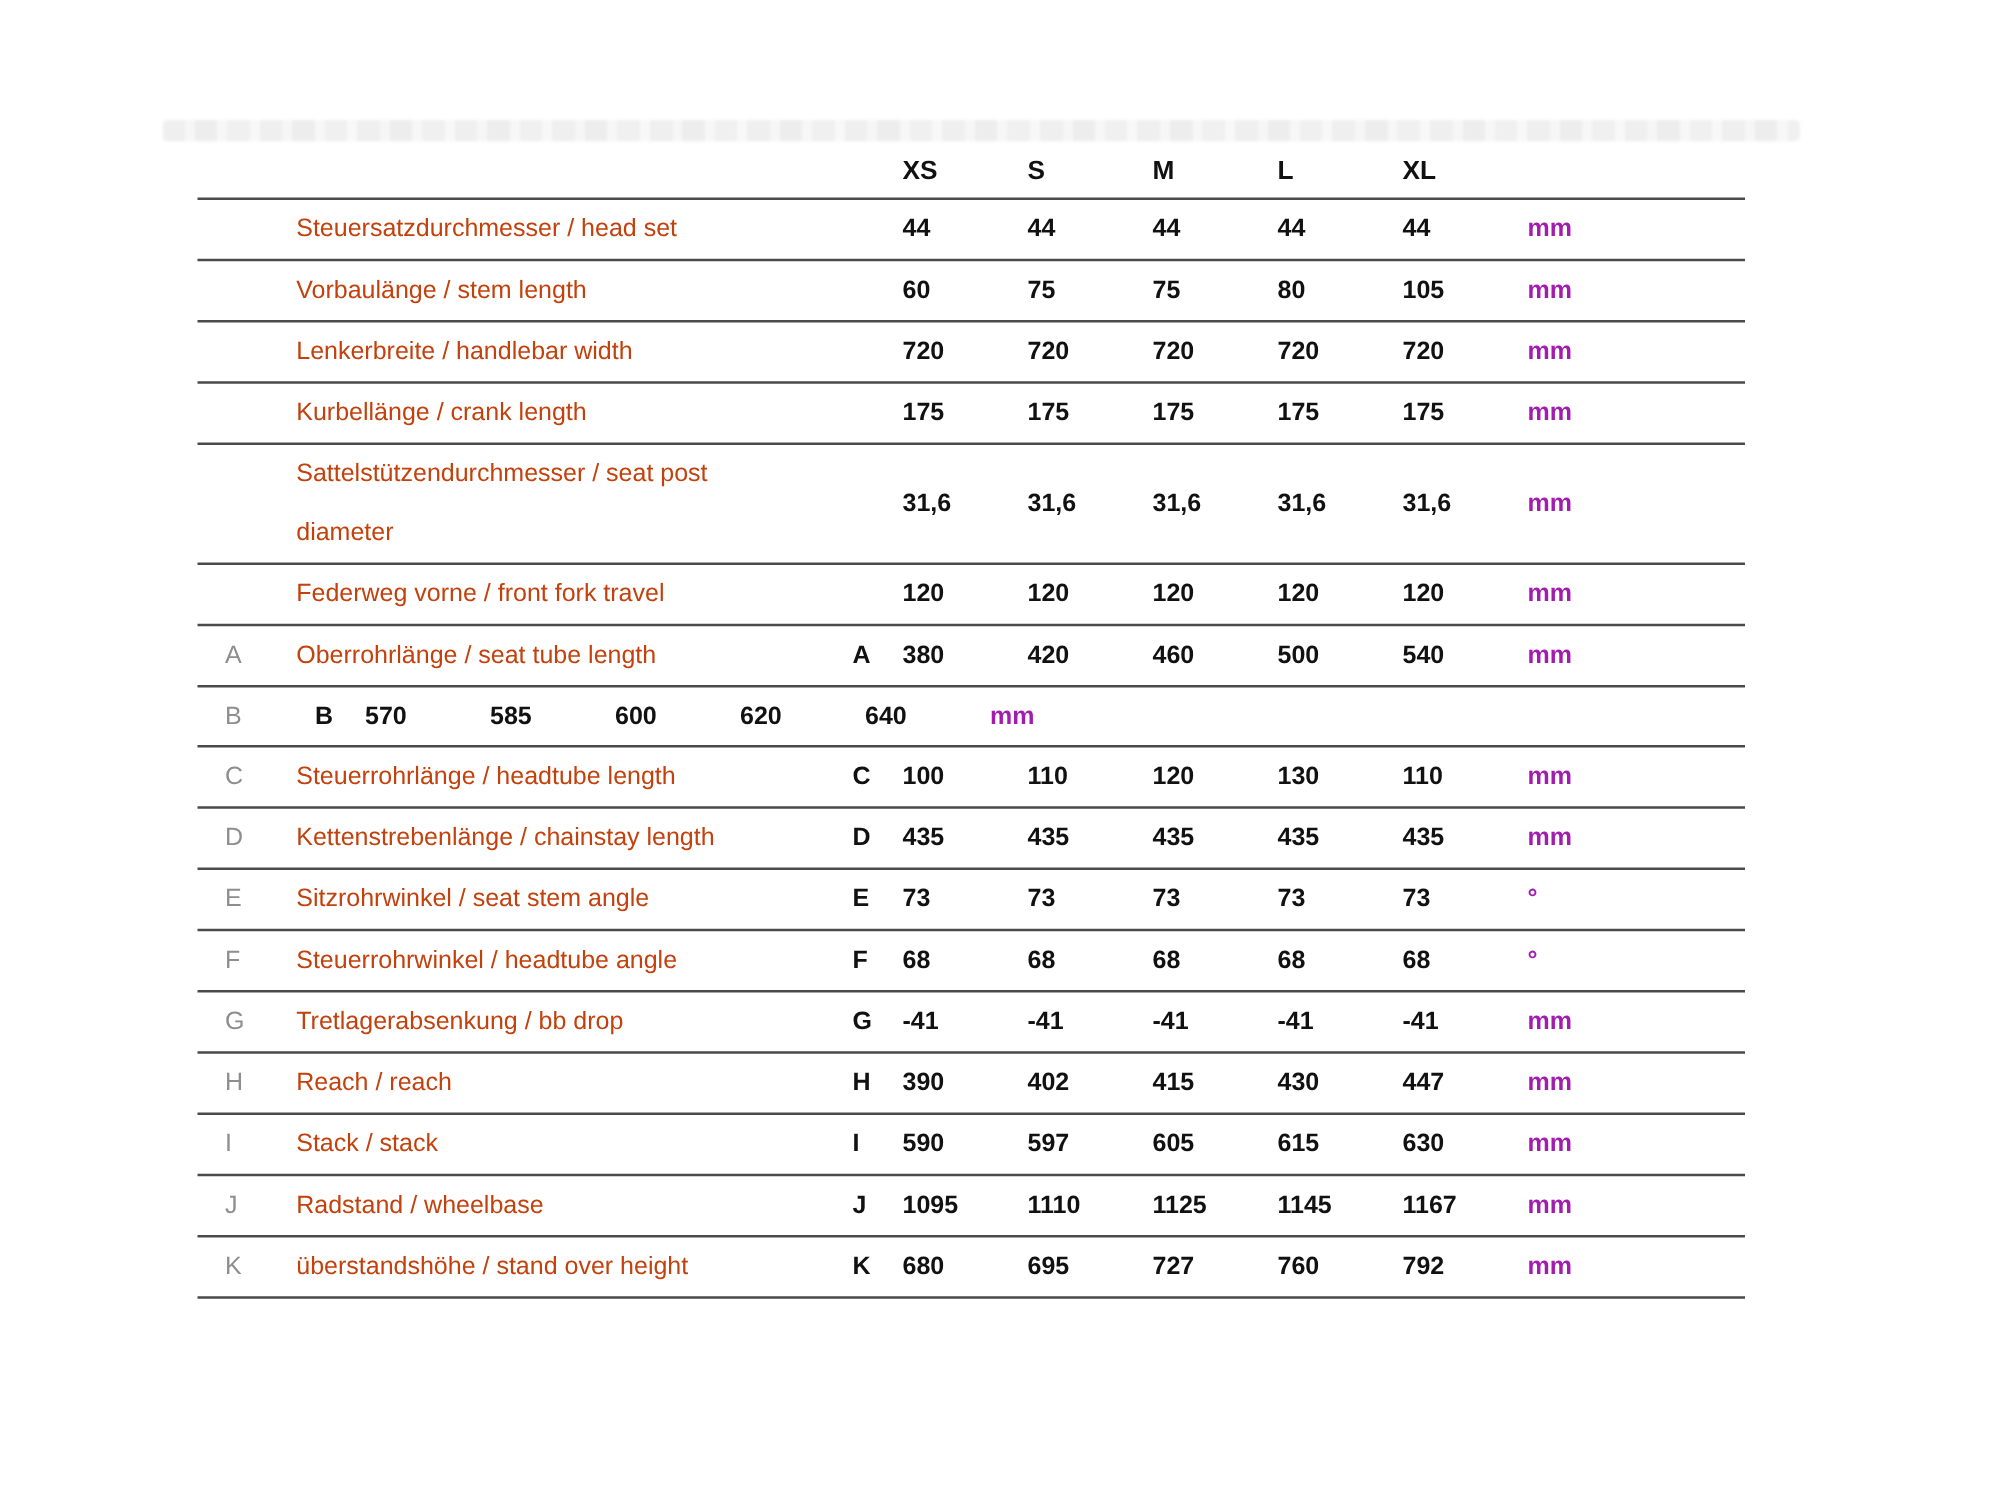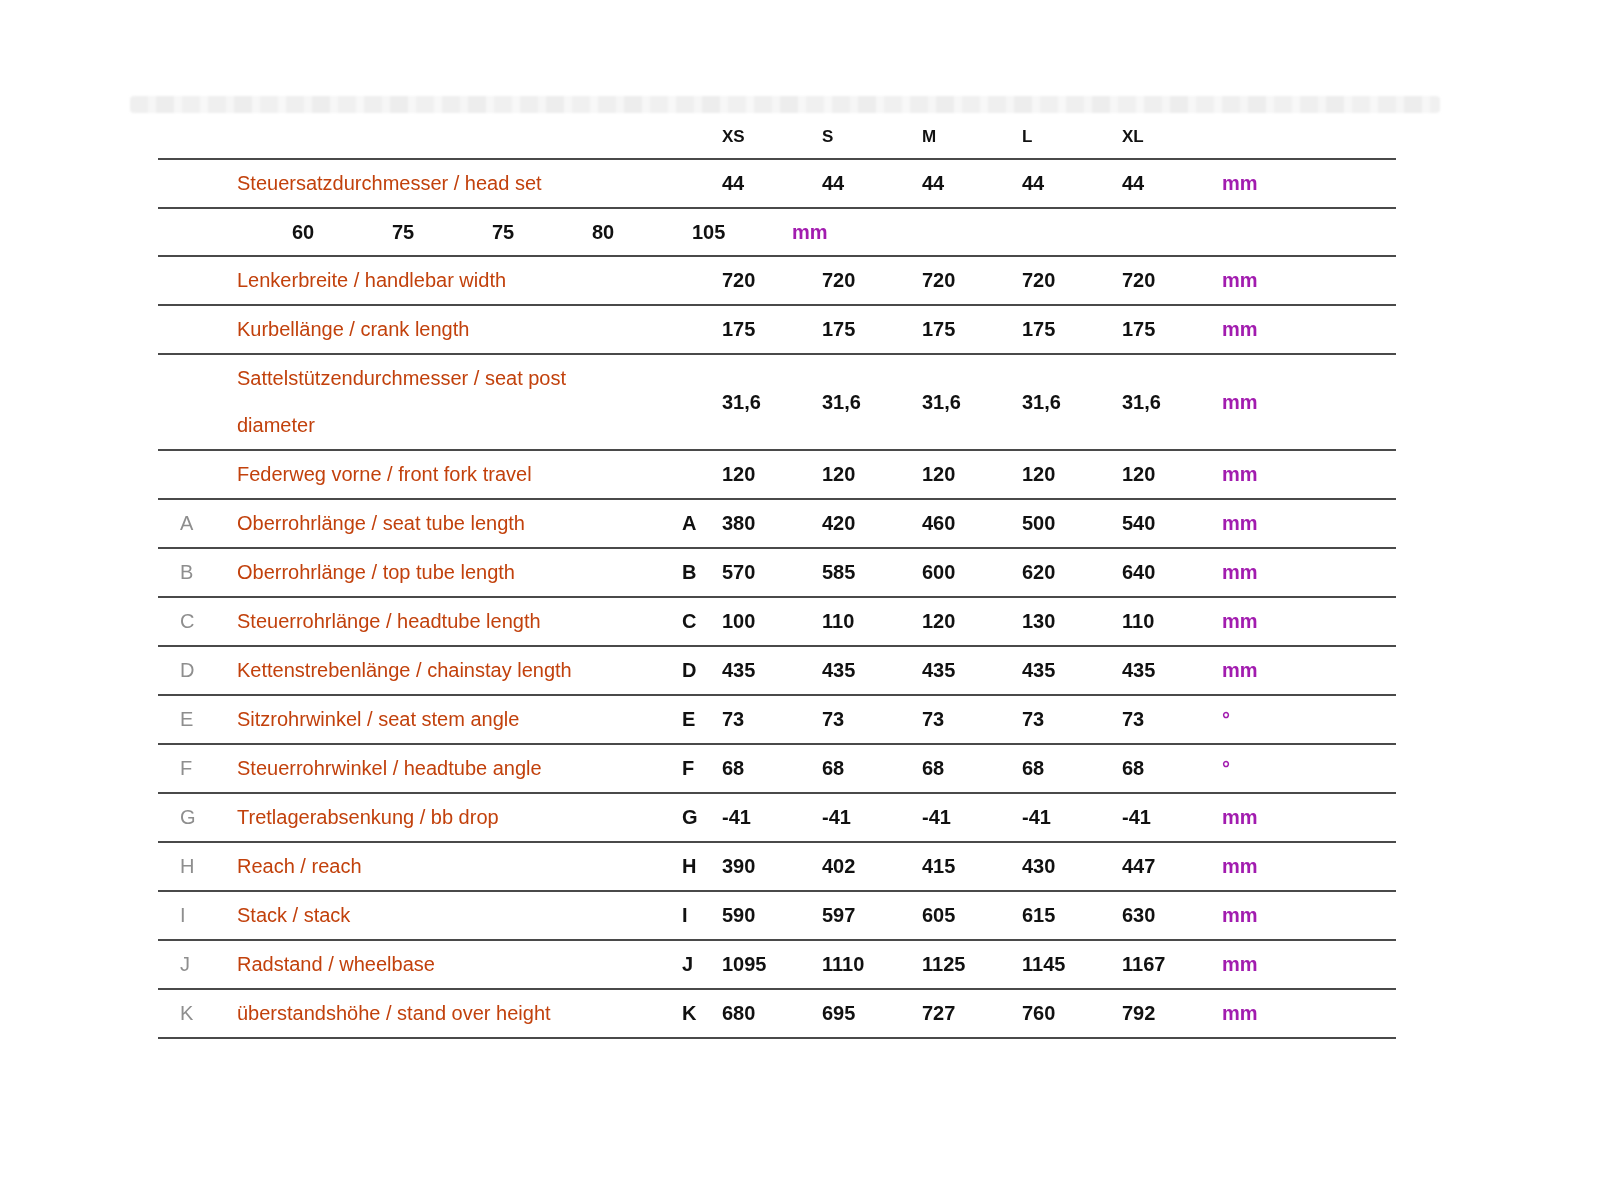--- a/index.html
+++ b/index.html
@@ -67,21 +67,21 @@
     font-size: 20px;
     font-weight: bold;
     color: #111111;
   }
   .c-unit {                   
     flex: 1 1 auto;
     font-size: 20px;
     font-weight: bold;
     color: #a21caf;
   }
-  .row.header .c-val { font-size: 17px; }
+  .row.header .c-val { font-size: 21px; }
 </style>
 </head>
 <body>
 
 <div class="page">
 
   <div class="blur-band"></div>
 
   <div class="geo-table">
 
@@ -104,20 +104,21 @@
     <div class="cell c-letter2"></div>
     <div class="cell c-val">44</div>
     <div class="cell c-val">44</div>
     <div class="cell c-val">44</div>
     <div class="cell c-val">44</div>
     <div class="cell c-val">44</div>
     <div class="cell c-unit">mm</div>
   </div>
         <div class="row">
     <div class="cell c-letter"></div>
+    <div class="cell c-label">Vorbaulänge / stem length</div>
     <div class="cell c-letter2"></div>
     <div class="cell c-val">60</div>
     <div class="cell c-val">75</div>
     <div class="cell c-val">75</div>
     <div class="cell c-val">80</div>
     <div class="cell c-val">105</div>
     <div class="cell c-unit">mm</div>
   </div>
         <div class="row">
     <div class="cell c-letter"></div>
@@ -169,21 +170,20 @@
     <div class="cell c-letter2">A</div>
     <div class="cell c-val">380</div>
     <div class="cell c-val">420</div>
     <div class="cell c-val">460</div>
     <div class="cell c-val">500</div>
     <div class="cell c-val">540</div>
     <div class="cell c-unit">mm</div>
   </div>
         <div class="row">
     <div class="cell c-letter">B</div>
-    <div class="cell c-label">Oberrohrlänge / top tube length</div>
     <div class="cell c-letter2">B</div>
     <div class="cell c-val">570</div>
     <div class="cell c-val">585</div>
     <div class="cell c-val">600</div>
     <div class="cell c-val">620</div>
     <div class="cell c-val">640</div>
     <div class="cell c-unit">mm</div>
   </div>
         <div class="row">
     <div class="cell c-letter">C</div>

